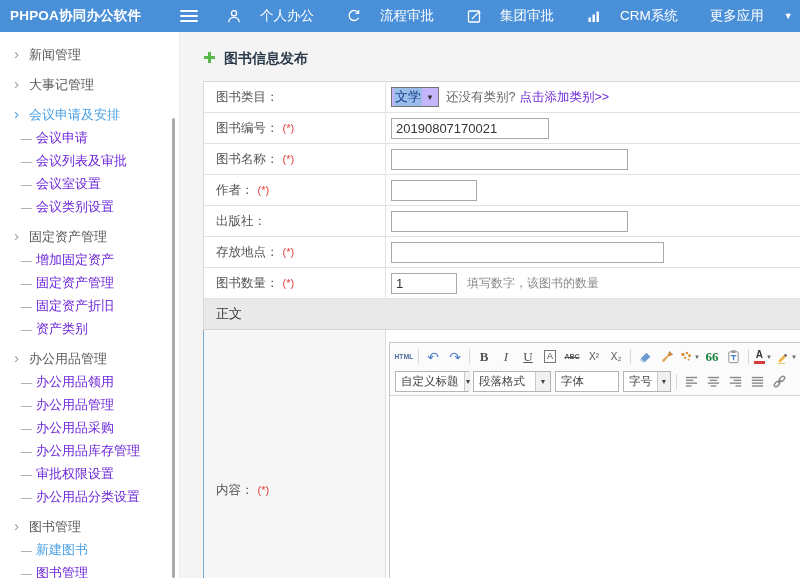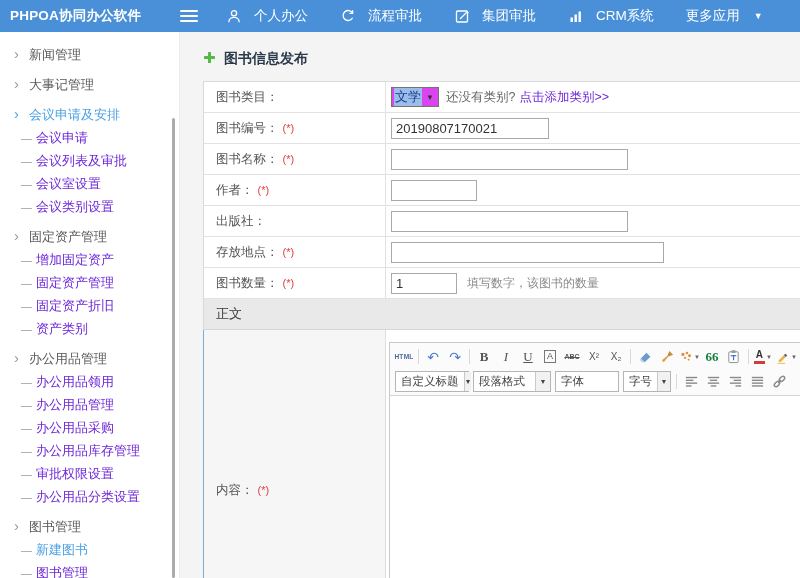--- a/index.html
+++ b/index.html
@@ -7,21 +7,21 @@
     font-family:"Liberation Sans","DejaVu Sans",sans-serif; }
   .page { position:relative; width:800px; height:578px; overflow:hidden; }
 
   
   .header { position:absolute; left:0; top:0; right:0; height:32px; background:#4a90d9;
     display:flex; align-items:center; color:#fff; }
   .logo { width:180px; padding-left:10px; font-weight:bold; font-size:13.5px; letter-spacing:.2px; }
   .burger { width:18px; height:16px; margin-right:28px; display:flex; flex-direction:column; justify-content:space-between; padding:2px 0; cursor:pointer; }
   .burger i { display:block; height:2px; background:#fff; border-radius:1px; }
   .hnav { display:flex; align-items:center; gap:32px; }
-  .hitem { display:flex; align-items:center; gap:12px; font-size:13.5px; cursor:pointer; white-space:nowrap; }
+  .hitem { display:flex; align-items:center; gap:18px; font-size:13.5px; cursor:pointer; white-space:nowrap; }
   .hitem svg { display:block; }
   .hcaret { font-size:9px; margin-left:2px; }
 
   
   .sidebar { position:absolute; left:0; top:32px; width:180px; bottom:0; background:#fff;
     border-right:1px solid #ececec; padding-top:11px; overflow:hidden; }
   .s-sec, .s-sub { height:23px; display:flex; align-items:center; cursor:pointer; color:#5a5a5a; font-size:13px; }
   .s-sec { margin-top:7px; }
   .s-sec:first-child { margin-top:0; }
   .chev { width:15px; margin-left:14px; font-size:15px; color:#9b9b9b; line-height:1; transform:translateY(-1px); }
@@ -42,21 +42,21 @@
     padding-left:12px; border-right:1px solid #e2e2e2; font-size:12.5px; color:#555; }
   .star { color:#e03e3e; font-size:11px; margin-left:4px; }
   .fvalue { display:flex; align-items:center; padding-left:5px; font-size:12.5px; color:#666; flex:1; }
   .ti { height:21px; border:1px solid #a9a9a9; font-size:13px; padding:1px 4px; color:#333;
     font-family:"Liberation Sans","DejaVu Sans",sans-serif; background:#fff; }
   .w-code{width:158px;} .w-name{width:237px;} .w-author{width:86px;}
   .w-pub{width:237px;} .w-loc{width:273px;} .w-qty{width:66px;}
   .hint { color:#8a8a8a; font-size:12px; margin-left:10px; }
 
   .cat-select { display:inline-flex; align-items:center; height:20px; border:1px solid #737373;
-    background:#d946ef; padding:1px 2px; cursor:pointer; }
+    background:#c4b5fd; padding:1px 2px; cursor:pointer; }
   .cat-text { background:#9cbdea; color:#17418d; font-size:13px; padding:0 1px; }
   .cat-caret { font-size:8px; color:#333; margin:0 2px 0 4px; }
   .cat-q { margin-left:7px; color:#666; }
   .cat-link { color:#6d28d9; margin-left:4px; cursor:pointer; text-decoration:none; }
 
   .zw-bar { height:31px; display:flex; align-items:center; padding-left:12px; background:#e9e9e9;
     border-bottom:1px solid #d6d6d6; border-left:1px solid #d9d9d9; font-size:13px; color:#3a3a3a; }
 
   .content-row { display:flex; height:320px; border-left:1px solid #79add6; background:#fff; }
   .c-label { width:182px; flex-shrink:0; background:#f6f6f6; border-right:1px solid #dedede;

